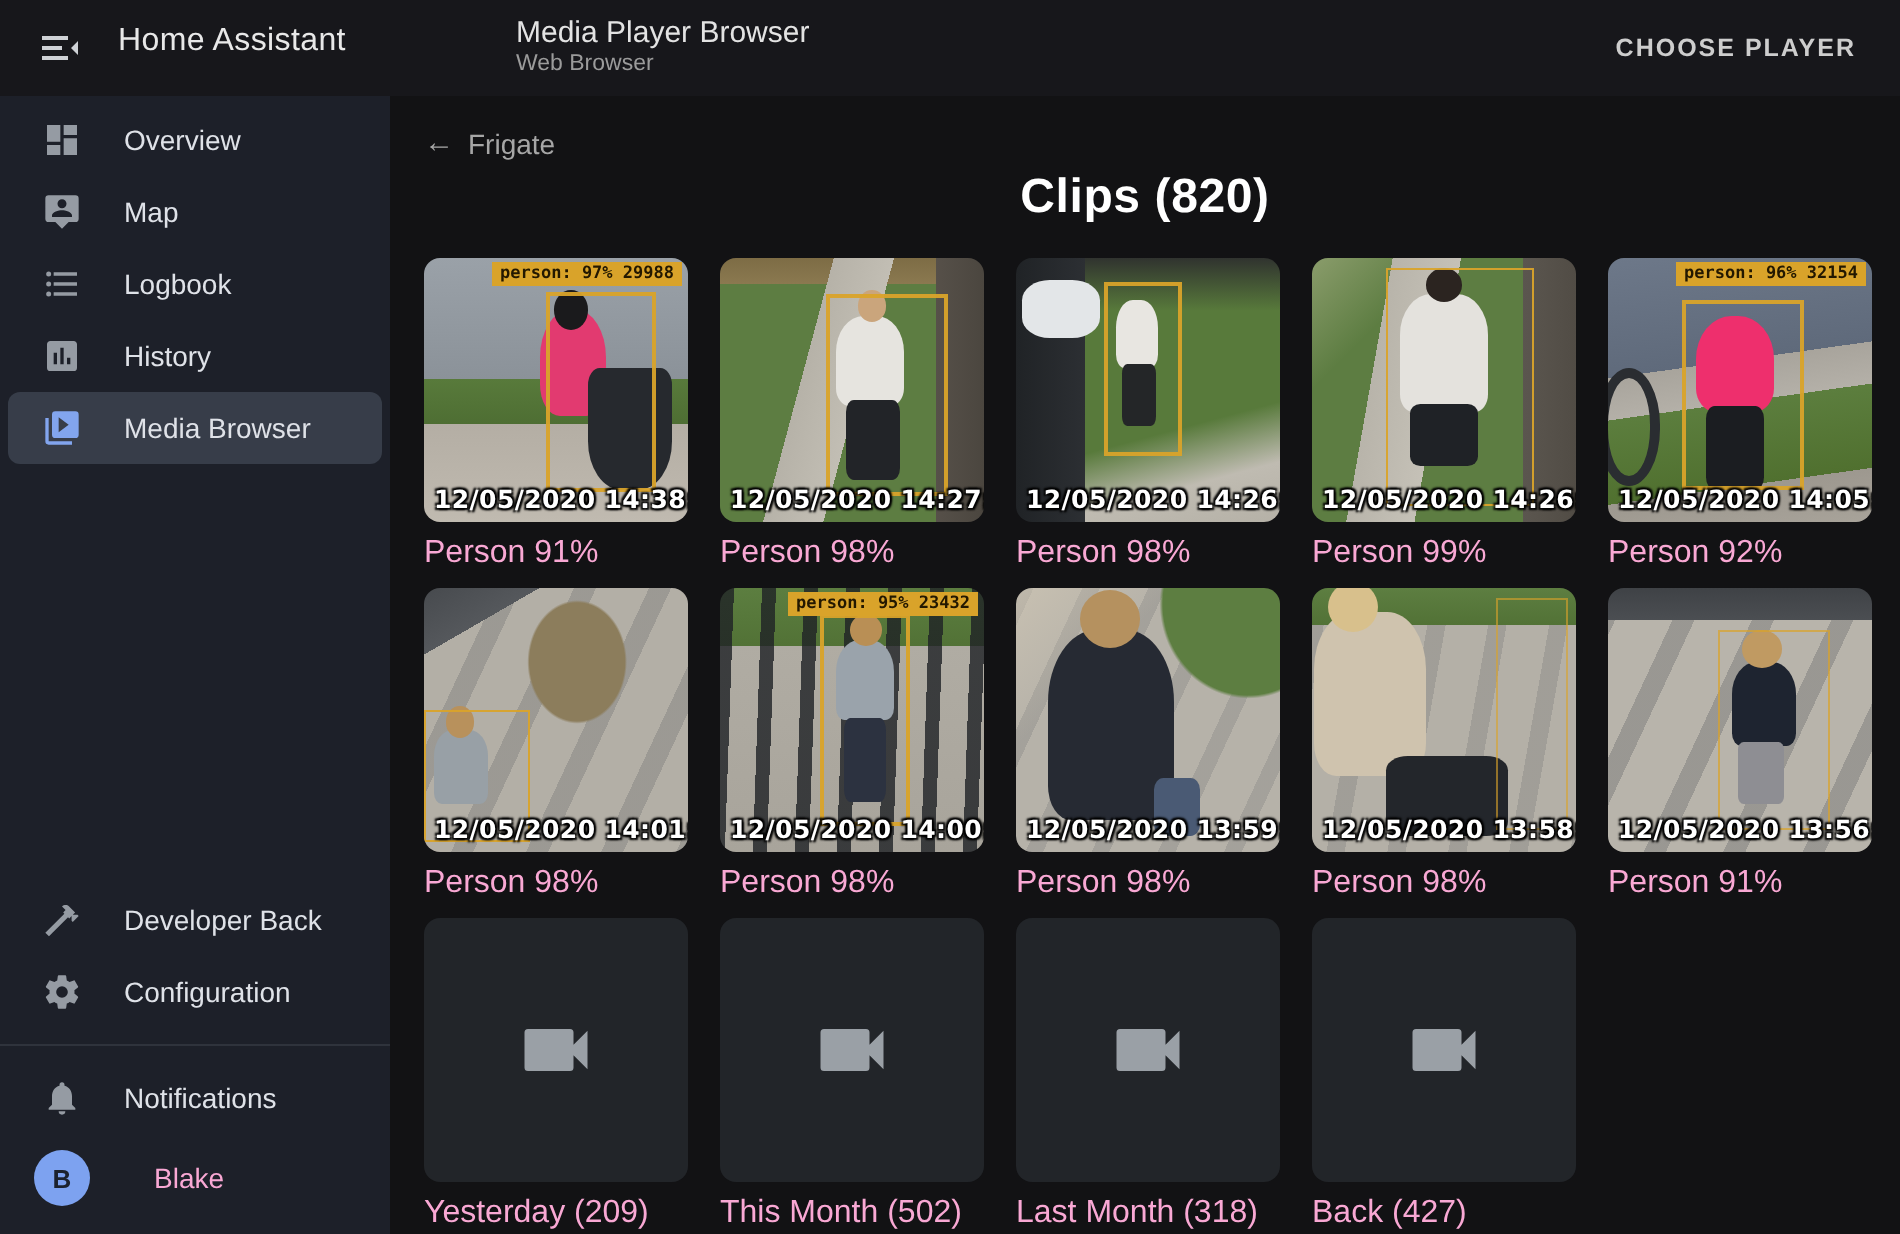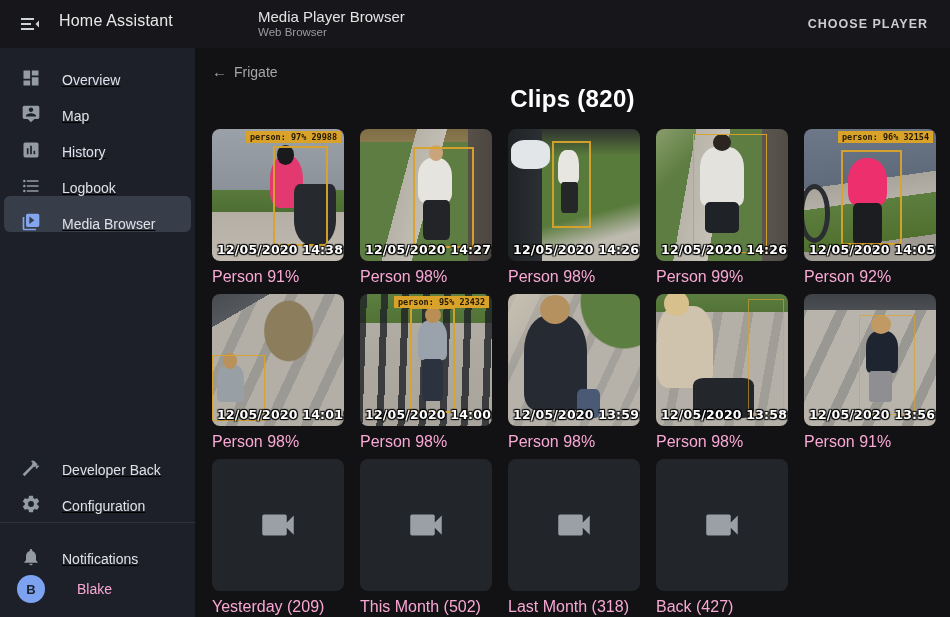--- a/index.html
+++ b/index.html
@@ -20,22 +20,22 @@
   .choose-player { margin-left:auto; margin-right:12px; background:none; border:none;
     color:#cdcdcd; font-size:12.5px; font-weight:bold; letter-spacing:1px; padding:8px 10px;
     cursor:pointer; font-family:"Liberation Sans", sans-serif; }
 
   
   .body-row { flex:1; display:flex; min-height:0; }
 
   
   .sidebar { width:195px; flex:0 0 195px; background:#1d2029; display:flex; flex-direction:column;
     padding-top:4px; }
-  .nav-item { height:36px; display:flex; align-items:flex-end; padding-left:17px; margin:0 4px;
-    border-radius:6px; cursor:pointer;text-decoration:underline; }
+  .nav-item { height:36px; display:flex; align-items:center; padding-left:17px; margin:0 4px;
+    border-radius:6px; cursor:pointer; }
   .nav-item.selected { background:#373d49; }
   .nav-icon { width:20px; height:20px; color:#959ba3; flex:0 0 20px; }
   .nav-icon svg { width:20px; height:20px; fill:currentColor; }
   .nav-item.selected .nav-icon { color:#82a5ee; }
   .nav-label { color:#dfe2e8; font-size:14px; margin-left:21px; white-space:nowrap; }
   .nav-spacer { flex:1; }
   .nav-divider { height:1px; background:#2f333c; margin:8px 0; }
   .avatar { width:28px; height:28px; border-radius:50%; background:#7da2f0; color:#1c222e;
     font-size:13px; font-weight:bold; display:flex; align-items:center; justify-content:center;
     flex:0 0 28px; margin-left:-4px; }
@@ -195,32 +195,32 @@
         <span class="nav-icon">
           <svg viewBox="0 0 24 24">
               <path d="M20,2H4A2,2 0 0,0 2,4V16A2,2 0 0,0 4,18H8L12,22L16,18H20A2,2 0 0,0 22,16V4A2,2 0 0,0 20,2M12,4.3C13.5,4.3 14.7,5.5 14.7,7C14.7,8.5 13.5,9.7 12,9.7C10.5,9.7 9.3,8.5 9.3,7C9.3,5.5 10.5,4.3 12,4.3M18,15H6V14.1C6,12.1 10,11 12,11C14,11 18,12.1 18,14.1V15Z"></path>
             </svg>
         </span>
         <span class="nav-label">Map</span>
       </div>
       <div class="nav-item">
         <span class="nav-icon">
           <svg viewBox="0 0 24 24">
+              <path d="M7,5H21V7H7V5M7,13V11H21V13H7M4,4.5A1.5,1.5 0 0,1 5.5,6A1.5,1.5 0 0,1 4,7.5A1.5,1.5 0 0,1 2.5,6A1.5,1.5 0 0,1 4,4.5M4,10.5A1.5,1.5 0 0,1 5.5,12A1.5,1.5 0 0,1 4,13.5A1.5,1.5 0 0,1 2.5,12A1.5,1.5 0 0,1 4,10.5M7,19V17H21V19H7M4,16.5A1.5,1.5 0 0,1 5.5,18A1.5,1.5 0 0,1 4,19.5A1.5,1.5 0 0,1 2.5,18A1.5,1.5 0 0,1 4,16.5Z"></path>
+            </svg>
+        </span>
+        <span class="nav-label">Logbook</span>
+      </div>
+      <div class="nav-item">
+        <span class="nav-icon">
+          <svg viewBox="0 0 24 24">
               <path d="M19,3H5C3.89,3 3,3.89 3,5V19A2,2 0 0,0 5,21H19A2,2 0 0,0 21,19V5C21,3.89 20.1,3 19,3M9,17H7V10H9V17M13,17H11V7H13V17M17,17H15V13H17V17Z"></path>
             </svg>
         </span>
         <span class="nav-label">History</span>
-      </div>
-      <div class="nav-item">
-        <span class="nav-icon">
-          <svg viewBox="0 0 24 24">
-              <path d="M7,5H21V7H7V5M7,13V11H21V13H7M4,4.5A1.5,1.5 0 0,1 5.5,6A1.5,1.5 0 0,1 4,7.5A1.5,1.5 0 0,1 2.5,6A1.5,1.5 0 0,1 4,4.5M4,10.5A1.5,1.5 0 0,1 5.5,12A1.5,1.5 0 0,1 4,13.5A1.5,1.5 0 0,1 2.5,12A1.5,1.5 0 0,1 4,10.5M7,19V17H21V19H7M4,16.5A1.5,1.5 0 0,1 5.5,18A1.5,1.5 0 0,1 4,19.5A1.5,1.5 0 0,1 2.5,18A1.5,1.5 0 0,1 4,16.5Z"></path>
-            </svg>
-        </span>
-        <span class="nav-label">Logbook</span>
       </div>
       <div class="nav-item selected">
         <span class="nav-icon">
           <svg viewBox="0 0 24 24">
               <path d="M4,6H2V20A2,2 0 0,0 4,22H18V20H4V6M20,2H8A2,2 0 0,0 6,4V16A2,2 0 0,0 8,18H20A2,2 0 0,0 22,16V4A2,2 0 0,0 20,2M10,14.5V5.5L16,10L10,14.5Z"></path>
             </svg>
         </span>
         <span class="nav-label">Media Browser</span>
       </div>
 

